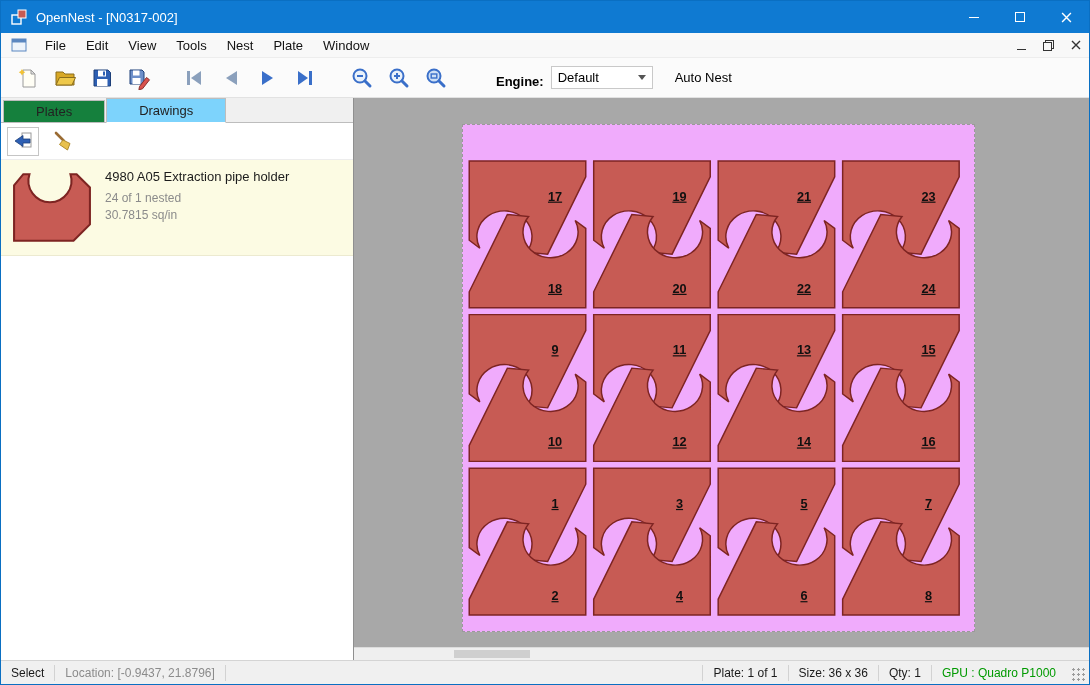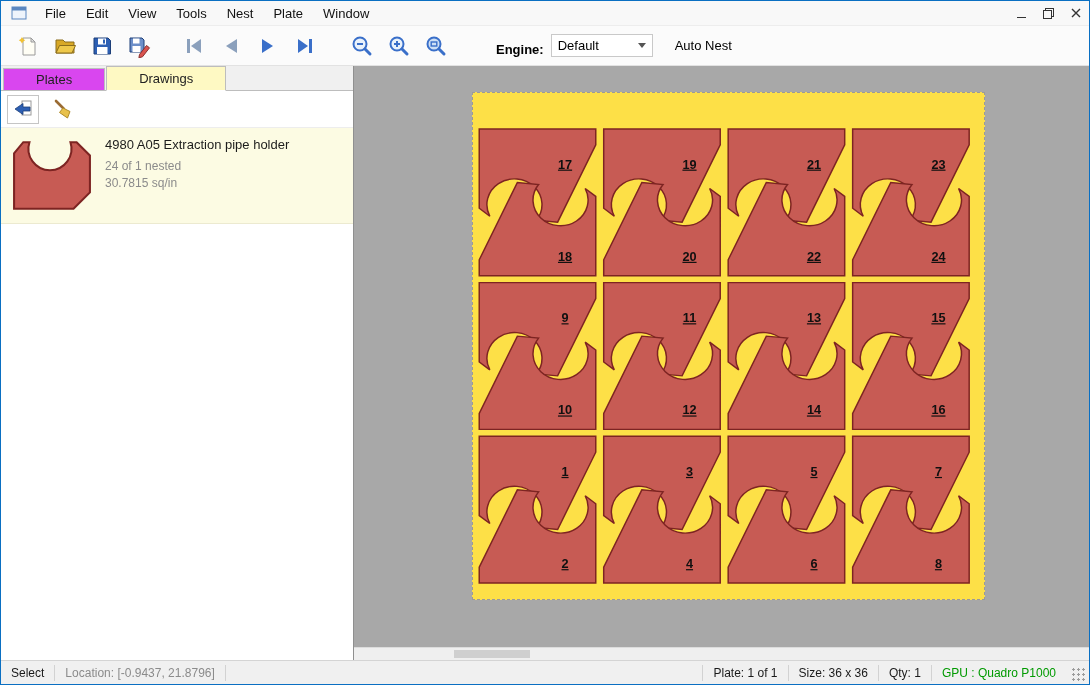--- a/index.html
+++ b/index.html
@@ -35,52 +35,72 @@
   .grp.engine{margin-left:42px;font-size:13px}
   .engine-label{font-weight:bold;margin-right:7px}
   .engine-select{width:102px;height:23px;border:1px solid #c9c9c9;background:#fff;display:flex;align-items:center;padding:0 6px;font-size:13px}
   .dd-arrow{margin-left:auto;width:0;height:0;border-left:4px solid transparent;border-right:4px solid transparent;border-top:5px solid #555}
   .autonest{margin-left:16px;font-size:13px;padding:4px 6px}
 
   
   .content{flex:1;display:flex;min-height:0}
   .sidebar{width:352px;display:flex;flex-direction:column;background:#fff}
   .tabstrip{flex:0 0 25px;background:#f0f0f0;display:flex;align-items:flex-end;padding-left:2px;border-bottom:1px solid #bdbdbd}
-  .tab{height:22px;padding:0 32px;display:flex;align-items:center;font-size:13px;background:#d946ef;border:1px solid #bdbdbd;border-bottom:none;margin-right:1px;color:#222}
-  .tab.active{height:25px;background:#fef9c3;margin-bottom:-1px;border-bottom:1px solid #fff}
+  .tab{height:22px;padding:0 32px;display:flex;align-items:center;font-size:13px;background:#15803d;border:1px solid #bdbdbd;border-bottom:none;margin-right:1px;color:#222}
+  .tab.active{height:25px;background:#7dd3fc;margin-bottom:-1px;border-bottom:1px solid #fff}
   .side-toolbar{flex:0 0 36px;display:flex;align-items:center;gap:8px;padding:3px 6px;background:#fff}
   .sbtn{width:32px;height:29px;display:flex;align-items:center;justify-content:center;background:#fff}
   .sbtn.boxed{border:1px solid #c5c5c5}
   .drawing-list{flex:1;background:#fff;border-top:1px solid #ededed}
   .drawing-item{display:flex;gap:10px;padding:7px 8px;background:#fcfbe3;border-bottom:1px solid #ecead0;height:96px}
   .thumb-wrap{flex:0 0 86px;display:flex;align-items:center;justify-content:center}
   .d-info{padding-top:2px}
   .d-title{font-size:13px;font-weight:normal;color:#1c1c1c;margin-bottom:6px}
   .d-meta{font-size:12px;color:#8b8b8b;line-height:17px}
 
   .canvas{flex:1;position:relative;background:#a8a8a8;border-left:1px solid #8f8f8f;overflow:hidden}
-  .plate{position:absolute;left:118px;top:26px;width:513px;height:508px;background:#fde047;border:1px dashed #9a9a9a}
+  .plate{position:absolute;left:108px;top:26px;width:513px;height:508px;background:#f0abfc;border:1px dashed #9a9a9a}
   .nest-svg{position:absolute;left:2px;top:32px;width:500px;height:462px}
   .part-num{font-family:"Liberation Sans",sans-serif;font-size:12px;font-weight:bold;fill:#101010}
   .hscroll{position:absolute;left:0;right:0;bottom:0;height:13px;background:#efefef;border-top:1px solid #dcdcdc}
   .hthumb{position:absolute;left:100px;width:76px;top:2px;bottom:2px;background:#cfcfcf}
 
   
   .statusbar{flex:0 0 24px;background:#f0f0f0;border-top:1px solid #d4d4d4;display:flex;align-items:center;font-size:12px;color:#1a1a1a}
   .sb-cell{padding:0 10px;height:16px;display:flex;align-items:center;white-space:nowrap}
   .sb-sep{width:1px;height:16px;background:#d2d2d2}
   .sb-loc{color:#8b8b8b}
   .sb-spring{flex:1}
   .grip{width:14px;height:14px;margin:6px 3px 2px 6px;background-image:radial-gradient(#9b9b9b 1px,transparent 1.4px);background-size:5px 5px;background-position:bottom right}
 </style>
 </head>
 <body>
 
 <div class="window">
 
+  <div class="titlebar">
+    <svg class="app-icon" viewBox="0 0 18 18">
+      <rect x="2" y="7" width="9" height="9" fill="none" stroke="#ffffff" stroke-width="1.4"></rect>
+      <rect x="8" y="2" width="8" height="8" fill="#c75b54" stroke="#ffffff" stroke-width="1"></rect>
+    </svg>
+    <span class="title">OpenNest - [N0317-002]</span>
+    <div class="cap-btns">
+      <div class="cap-btn">
+          <span class="ico-min"></span>
+        </div>
+      <div class="cap-btn">
+          <span class="ico-max"></span>
+        </div>
+      <div class="cap-btn">
+        <svg width="11" height="11" viewBox="0 0 10 10">
+            <path d="M1 1 L9 9 M9 1 L1 9" stroke="#fff" stroke-width="1.3"></path>
+          </svg>
+      </div>
+    </div>
+  </div>
 
   <div class="menubar">
     <svg class="mdi-doc-icon" viewBox="0 0 16 14">
       <rect x="1" y="1" width="14" height="12" fill="#eef4fb" stroke="#5b87c0"></rect>
       <rect x="1" y="1" width="14" height="3.5" fill="#5b87c0"></rect>
     </svg>
     <span class="menu-item">File</span>
     <span class="menu-item">Edit</span>
     <span class="menu-item">View</span>
     <span class="menu-item">Tools</span>

